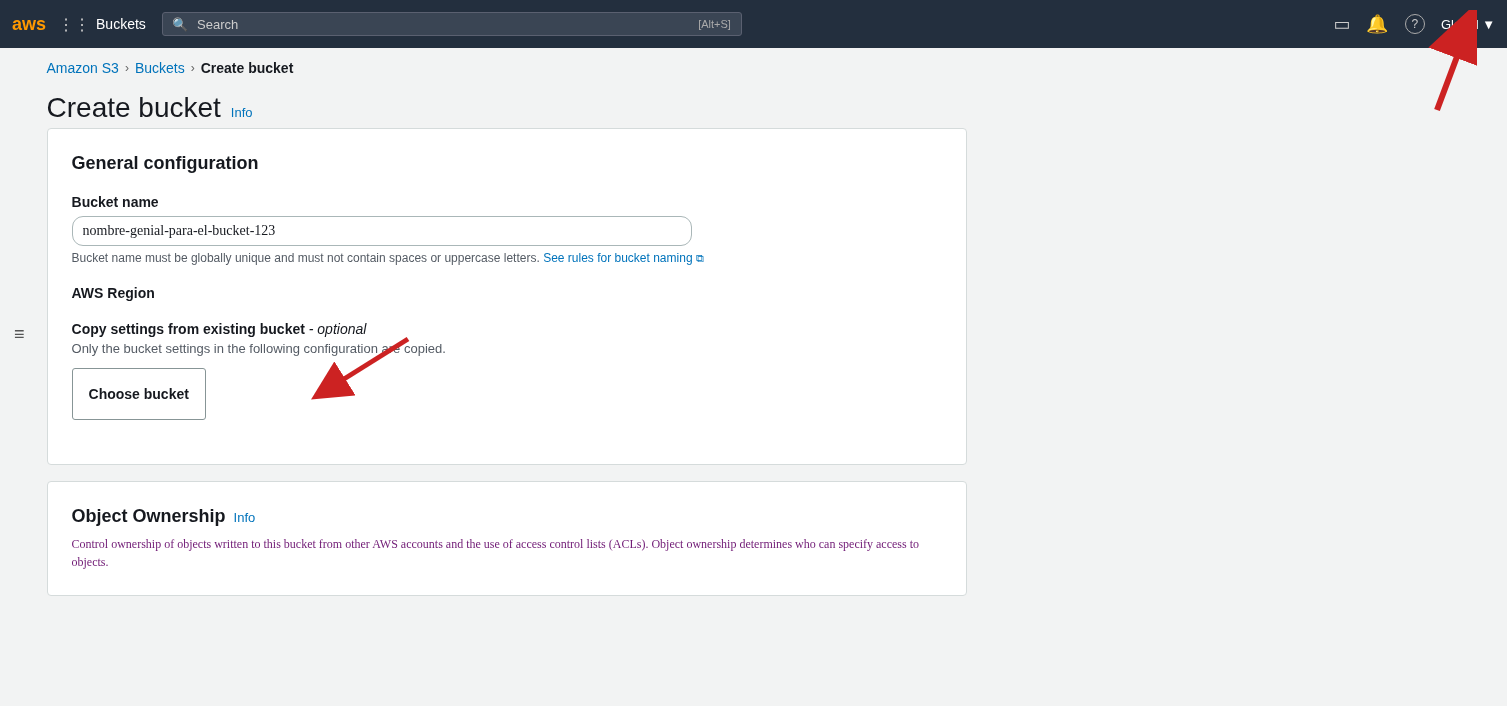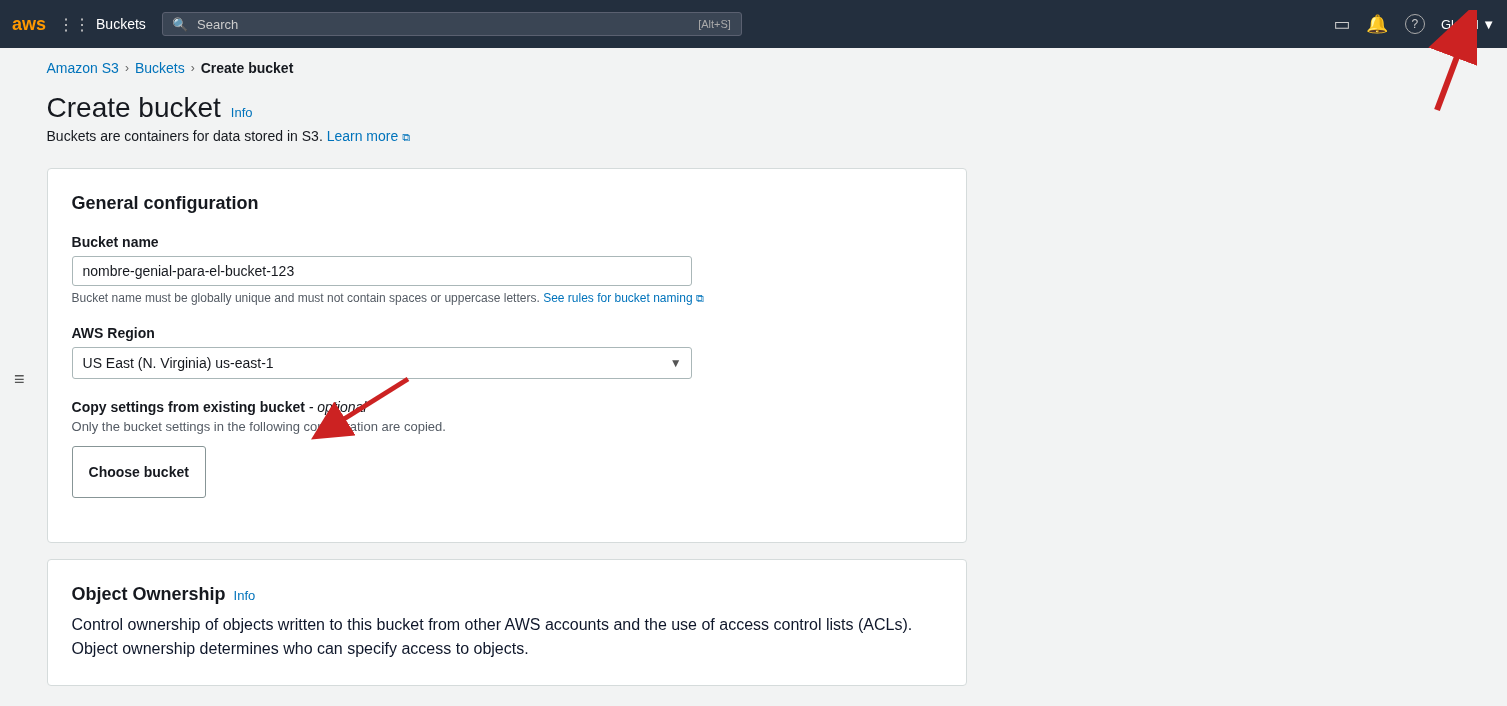--- a/index.html
+++ b/index.html
@@ -173,25 +173,26 @@
       font-size: 14px;
       font-weight: 600;
       color: #16191f;
       margin-bottom: 6px;
       display: block;
     }
     .text-input {
       width: 100%;
       max-width: 620px;
       border: 1px solid #aab7b8;
-      border-radius: 3px;
+      border-radius: 11px;
       padding: 6px 10px;
       font-size: 14px;
       color: #16191f;
       background: #fff;
+      font-family: Liberation Serif, serif;
     }
     .field-hint {
       font-size: 12px;
       color: #545b64;
       margin-top: 5px;
     }
     .field-hint a {
       color: #0073bb;
       text-decoration: none;
     }
@@ -260,23 +261,24 @@
       display: flex;
       align-items: baseline;
       gap: 8px;
       margin-bottom: 8px;
     }
     .ownership-title {
       font-size: 18px;
       font-weight: 700;
     }
     .ownership-desc {
-      font-size: 16px;
-      color: #0f172a;
+      font-size: 12px;
+      color: #701a75;
       line-height: 1.5;
+      font-family: Liberation Serif, serif;
     }
   </style>
 </head>
 <body>
 
 <nav class="top-nav">
   <div class="aws-logo">
     <span style="color:#f90;font-weight:bold;font-size:18px;">aws</span>
   </div>
   <span class="nav-grid-icon">⋮⋮</span>
@@ -305,48 +307,35 @@
       <span class="breadcrumb-sep">›</span>
       <a href="#">Buckets</a>
       <span class="breadcrumb-sep">›</span>
       <span class="breadcrumb-current">Create bucket</span>
     </div>
 
     <div class="page-title-row">
       <h1 class="page-title">Create bucket</h1>
       <a href="#" class="info-link">Info</a>
     </div>
-    <p class="page-subtitle">
-      <span>Buckets are containers for data stored in S3.</span>
-      <a href="#"> <span>Learn more</span> <span class="ext-link-icon">⧉</span></a>
-    </p>
 
     <div class="card" style="position:relative;">
       <h2 class="card-title">General configuration</h2>
 
       <div class="form-field">
         <label class="field-label">Bucket name</label>
         <input type="text" class="text-input" value="nombre-genial-para-el-bucket-123" style="">
         <div class="field-hint">
           <span>Bucket name must be globally unique and must not contain spaces or uppercase letters.</span>
           <a href="#"> <span>See rules for bucket naming</span> <span class="ext-link-icon">⧉</span></a>
         </div>
       </div>
 
       <div class="form-field">
         <label class="field-label">AWS Region</label>
-        <div class="select-wrapper">
-          <select class="region-select">
-            <option>US East (N. Virginia) us-east-1</option>
-            <option>US East (Ohio) us-east-2</option>
-            <option>US West (N. California) us-west-1</option>
-            <option>US West (Oregon) us-west-2</option>
-          </select>
-          <span class="select-arrow">▼</span>
-        </div>
       </div>
 
       <div class="form-field">
         <div class="copy-settings-title">
           <span>Copy settings from existing bucket</span>
           <em> <span>- optional</span></em>
         </div>
         <div class="copy-settings-hint">Only the bucket settings in the following configuration are copied.</div>
         <button class="btn-secondary">Choose bucket</button>
       </div>

